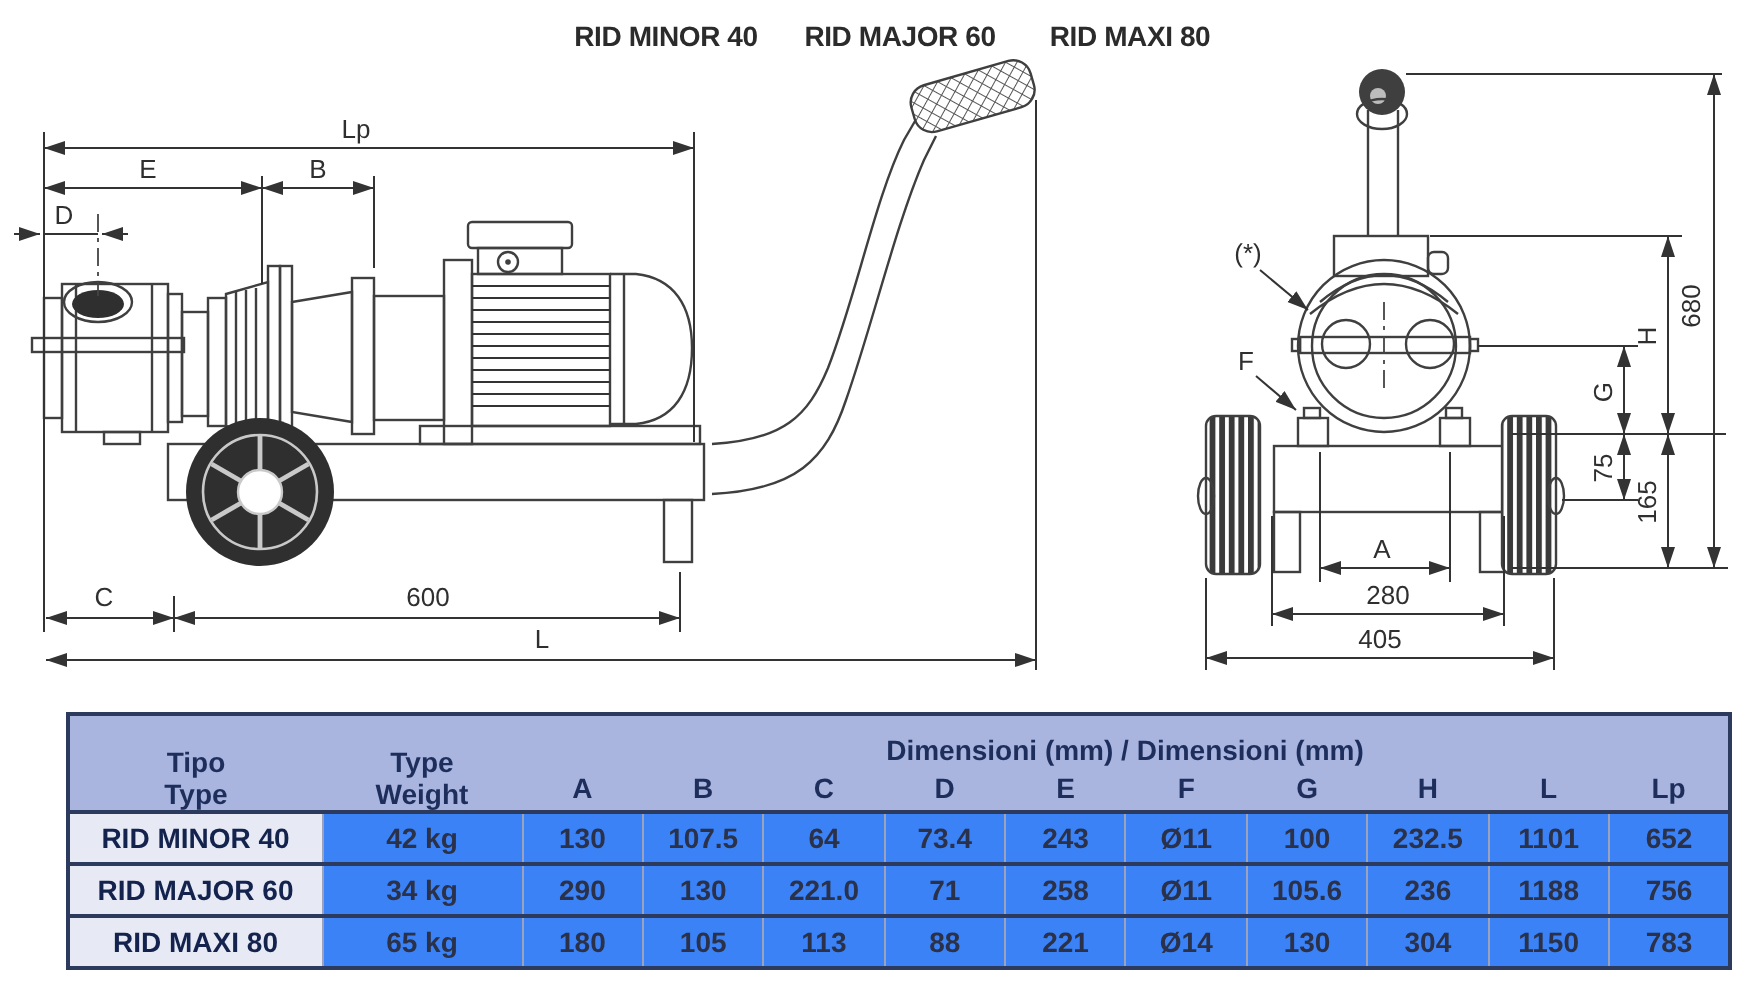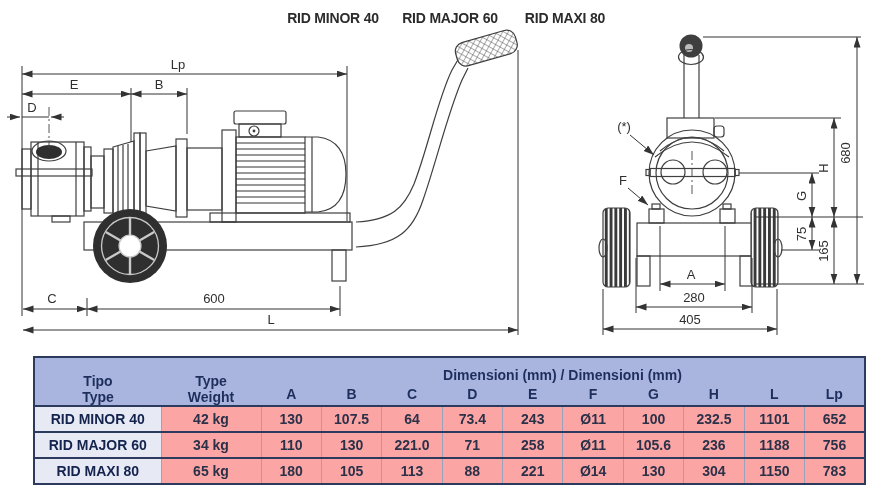--- a/index.html
+++ b/index.html
@@ -10,21 +10,21 @@
   svg .ln{stroke:#3f3f3f;stroke-width:1.2;fill:none;}
   svg .dim{stroke:#333333;stroke-width:1;fill:none;}
   svg .dimtxt{font-family:"Liberation Sans",sans-serif;font-size:13px;fill:#2f2f2f;}
   svg .cl{stroke:#444;stroke-width:0.9;stroke-dasharray:9 3 2 3;fill:none;}
   table.dims{position:absolute;left:33px;top:356px;width:833px;border-collapse:collapse;table-layout:fixed;
     border:2px solid #2c3a5e;font-size:14px;color:#1d2c55;text-align:center;}
   table.dims thead th{background:#a9b5de;color:#1e2e5c;font-weight:bold;border:none;padding:0;}
   table.dims thead tr.r1 th{height:25px;vertical-align:bottom;padding-bottom:0;}
   table.dims thead tr.r2 th{height:22px;vertical-align:middle;}
   table.dims thead th.span2{vertical-align:middle;}
-  table.dims tbody td{height:24px;border:1px solid #9aa2bd;border-top:2px solid #2c3a5e;background:#fca5a5;
+  table.dims tbody td{height:24px;border:1px solid #9aa2bd;border-top:2px solid #2c3a5e;background:#3b82f6;
     font-weight:bold;color:#2a3148;vertical-align:middle;padding:0;}
   table.dims tbody td.type{background:#e7eaf5;color:#13234d;}
   .hdr2line span{display:block;line-height:1.15;}
 </style>
 </head>
 <body>
 
 <span class="title" id="t1">RID MINOR 40</span>
 <span class="title" id="t2">RID MAJOR 60</span>
 <span class="title" id="t3">RID MAXI 80</span>
@@ -279,21 +279,21 @@
       <td>243</td>
       <td>Ø11</td>
       <td>100</td>
       <td>232.5</td>
       <td>1101</td>
       <td>652</td>
     </tr>
     <tr>
       <td class="type">RID MAJOR 60</td>
       <td>34 kg</td>
-      <td>110</td>
+      <td>290</td>
       <td>130</td>
       <td>221.0</td>
       <td>71</td>
       <td>258</td>
       <td>Ø11</td>
       <td>105.6</td>
       <td>236</td>
       <td>1188</td>
       <td>756</td>
     </tr>

